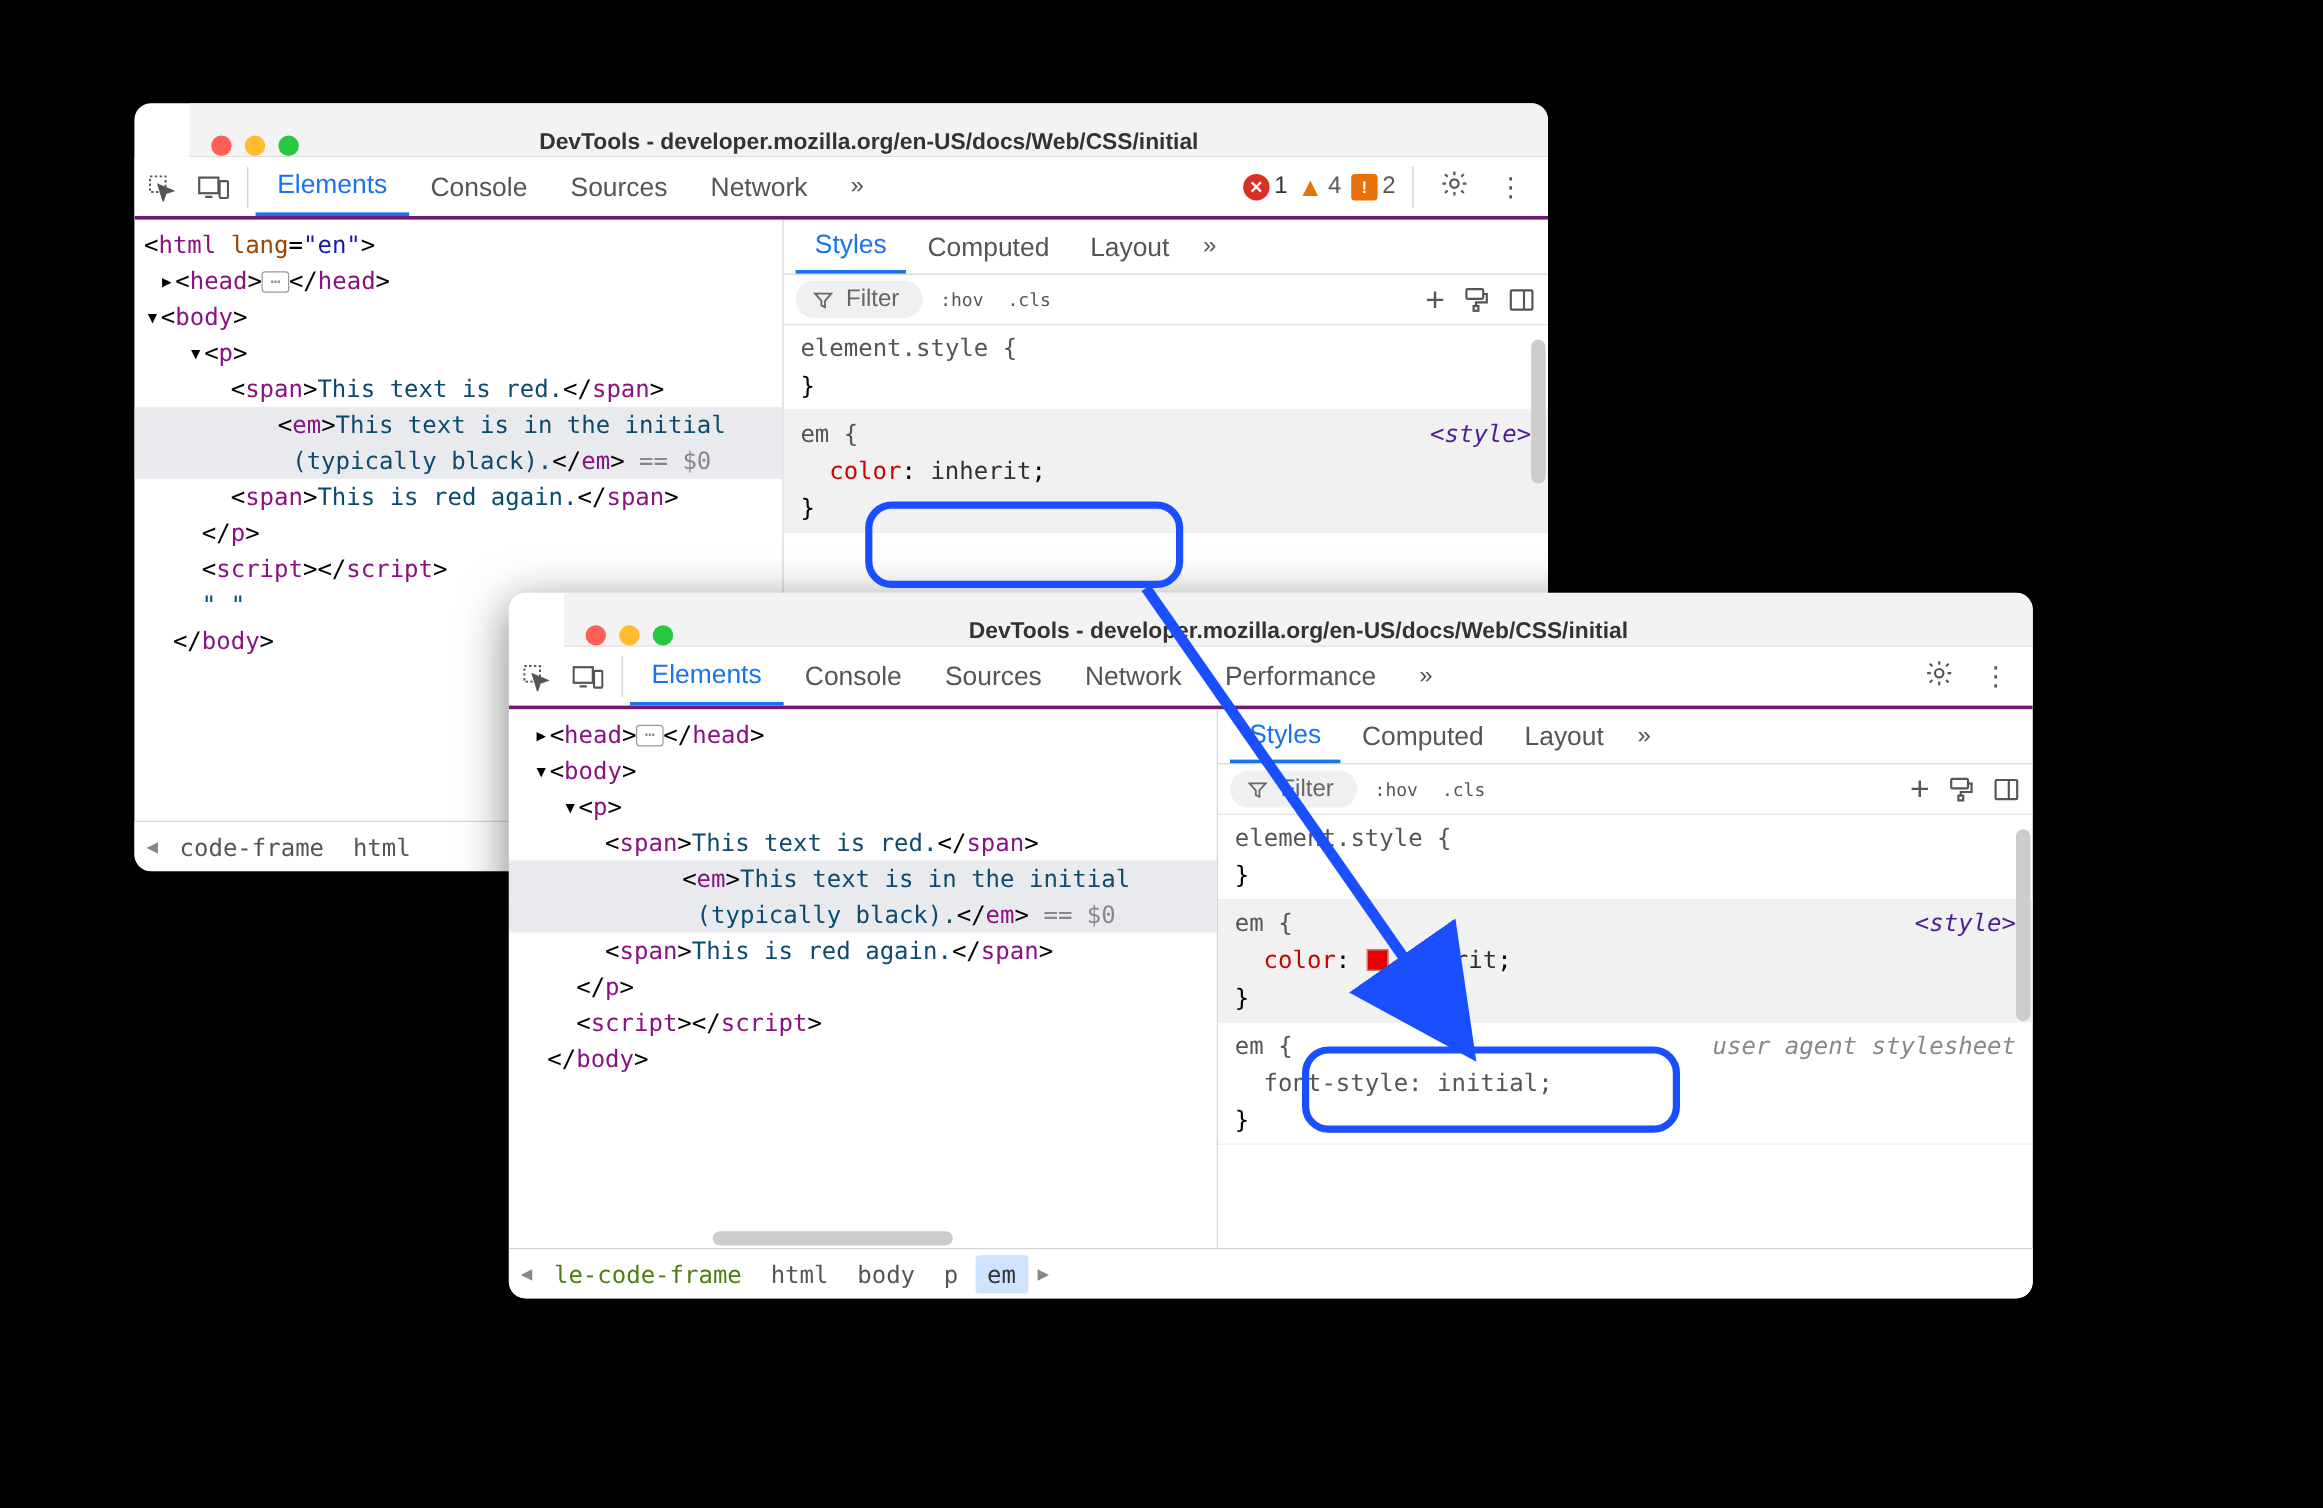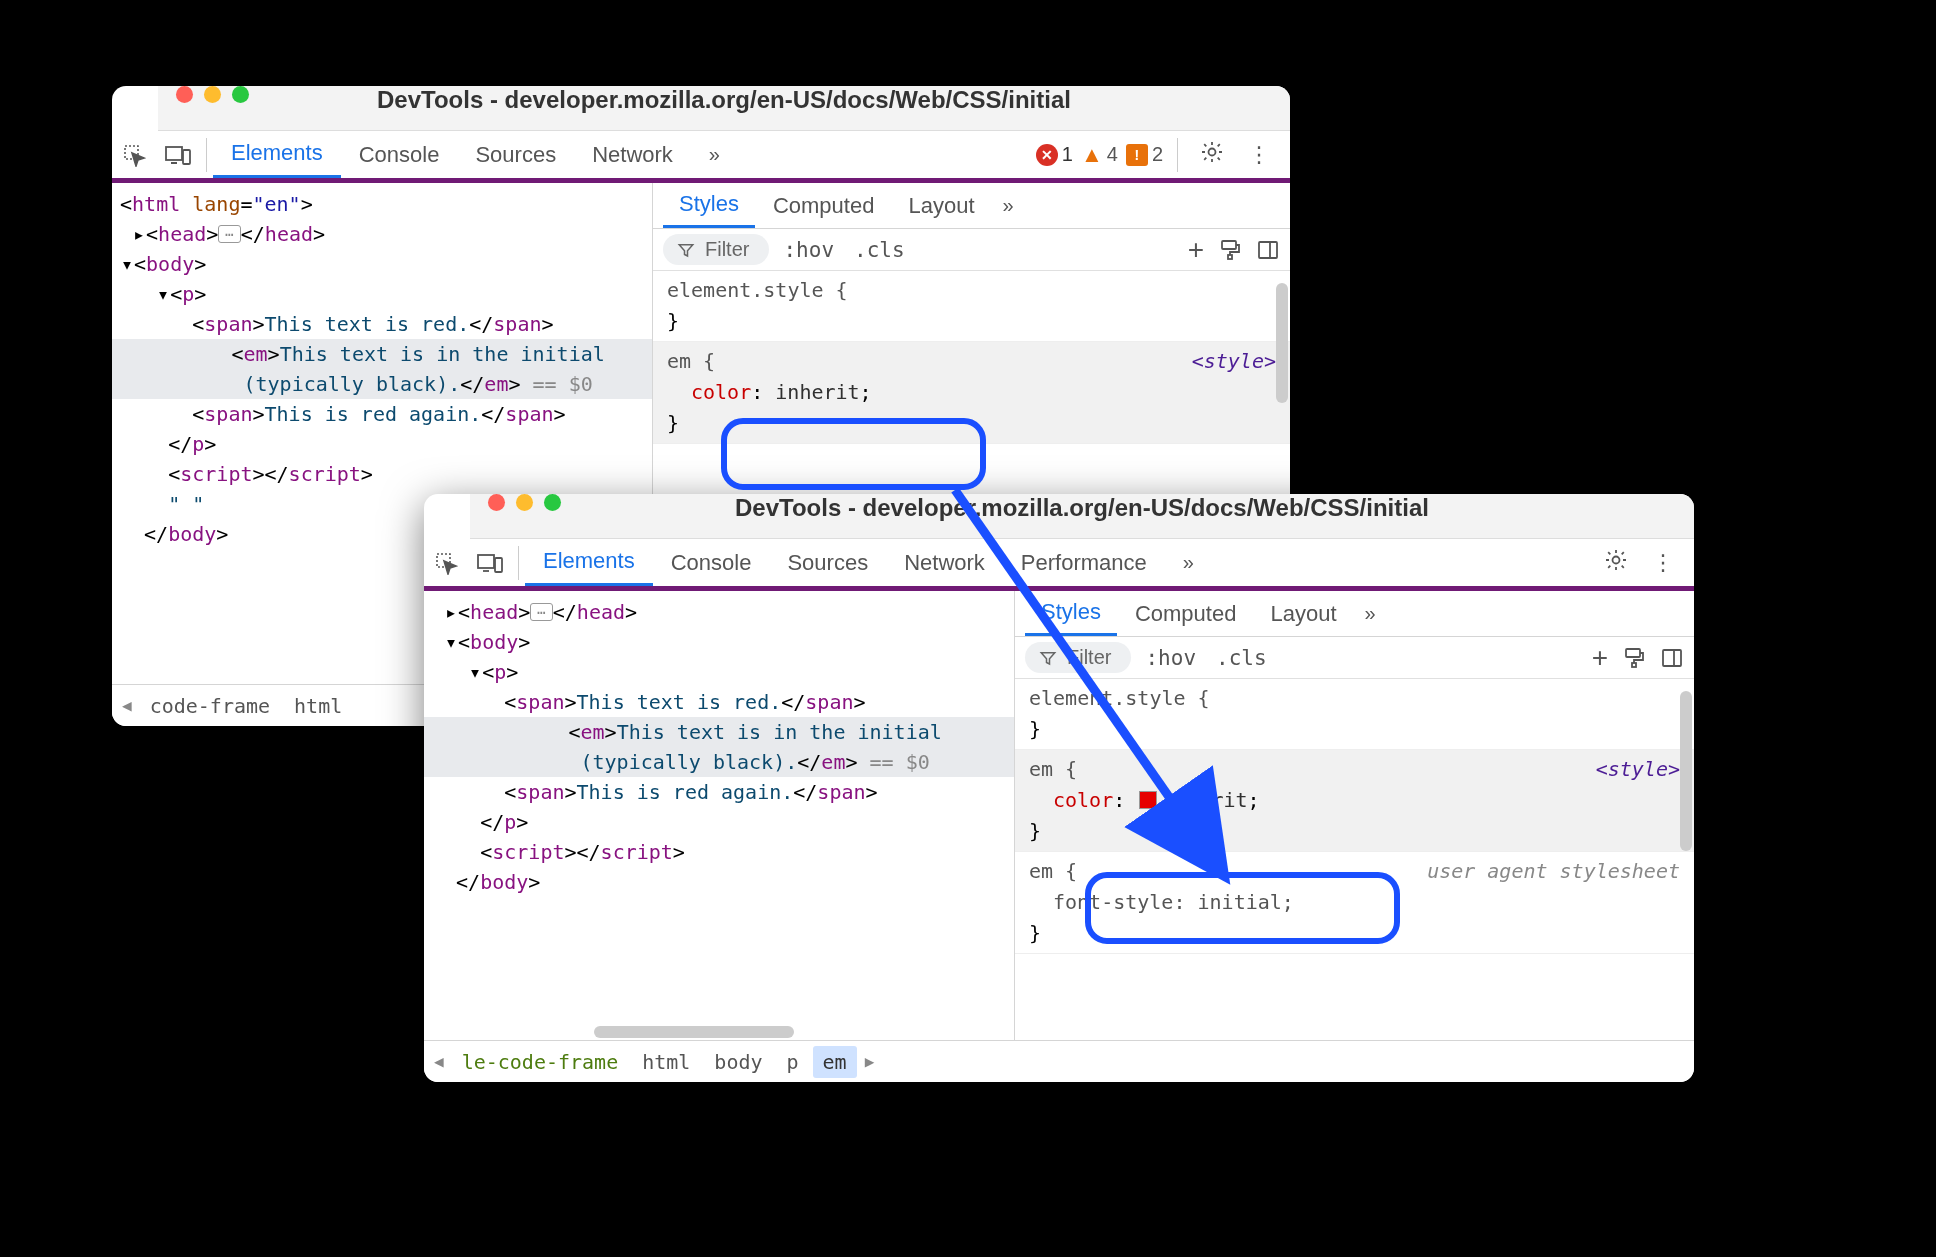--- a/index.html
+++ b/index.html
@@ -19,43 +19,43 @@
     box-shadow: 0 10px 40px rgba(0,0,0,0.5);
     overflow: hidden;
     display: flex;
     flex-direction: column;
   }
   .titlebar {
     height: 45px;
     background: #f3f3f3;
     border-bottom: 1px solid #ddd;
     display: flex;
-    align-items: flex-start;
-    font-size: 24px;
+    align-items: flex-end;
+    font-size: 19px;
     color: #333;
     position: relative;
     margin-left: 46px;
   }
   .traffic {
     display: flex;
     gap: 11px;
     padding-left: 18px;
     position: absolute;
     left: 0;
   }
   .dot { width: 17px; height: 17px; border-radius: 50%; }
   .dot.r { background: #ff5f57; }
   .dot.y { background: #febc2e; }
   .dot.g { background: #28c840; }
   .title-text { flex:1; text-align:center; font-weight:600; }
   .toolbar {
     height: 52px;
     display:flex;
     align-items:center;
-    border-bottom: 5px solid #701a75;
+    border-bottom: 3px solid #701a75;
     font-size: 22px;
     color:#555;
     background:#fff;
     position:relative;
     justify-content:space-between;
   }
   .toolbar .icon-box { width: 44px; display:flex; justify-content:center; }
   .tabrow { display:flex; height:100%; align-items:center; }
   .tab { padding: 0 18px; height:100%; display:flex; align-items:center; cursor:pointer; color:#555;}
   .tab.active { color:#1a73e8; border-bottom: 3px solid #1a73e8; }
@@ -78,21 +78,21 @@
   .sel-dim { color:#888; }
   .ellips { background:#fff; border:1px solid #999; border-radius:3px; padding:0 6px; font-size:14px; color:#888; position:relative; top:-2px; }
   .caret { display:inline-block; width:14px; text-align:center; user-select:none;}
   .styles-pane { flex:1; border-left:1px solid #d5d5d5; display:flex; flex-direction:column; min-width:0; position:relative;}
   .sp-tabs { display:flex; height:46px; border-bottom:1px solid #d5d5d5; align-items:center; font-size:22px; padding: 0 10px; gap:2px;}
   .sp-tab { padding:0 16px; height:100%; display:flex; align-items:center; color:#555; cursor:pointer;text-align:center;}
   .sp-tab.active { color:#1a73e8; border-bottom:3px solid #1a73e8; }
   .sp-more { color:#555; padding-left:10px; }
   .sp-filter { display:flex; align-items:center; height:42px; border-bottom:1px solid #e0e0e0; padding:0 10px; gap:8px; font-size:20px;}
   .filter-pill { background:#eef0f2; border-radius:20px; padding:4px 20px 4px 14px; display:flex; align-items:center; gap:10px; color:#666;}
-  .hovcls { color:#555; font-family:ui-monospace,Menlo,monospace; font-size:21px; padding:0 6px;}
+  .hovcls { color:#555; font-family:ui-monospace,Menlo,monospace; font-size:15px; padding:0 6px;}
   .sp-actions { margin-left:auto; display:flex; align-items:center; gap:14px; color:#555;}
   .sp-actions .plus { font-size:28px; line-height:1;}
   .sp-actions svg { display:block;}
   .styles-body { flex:1; overflow:auto; font-family:ui-monospace,Menlo,monospace; font-size:20px; line-height:1.55; }
   .rule { padding: 4px 14px; border-bottom:1px solid #eee; position:relative; }
   .rule .sel { color:#555;}
   .rule .origin { position:absolute; right:14px; top:4px; color:#4c1d95; font-style:italic;}
   .rule .origin.gray { color:#888; }
   .prop-n { color:#c80000;}
   .prop-v { color:#303030;}

